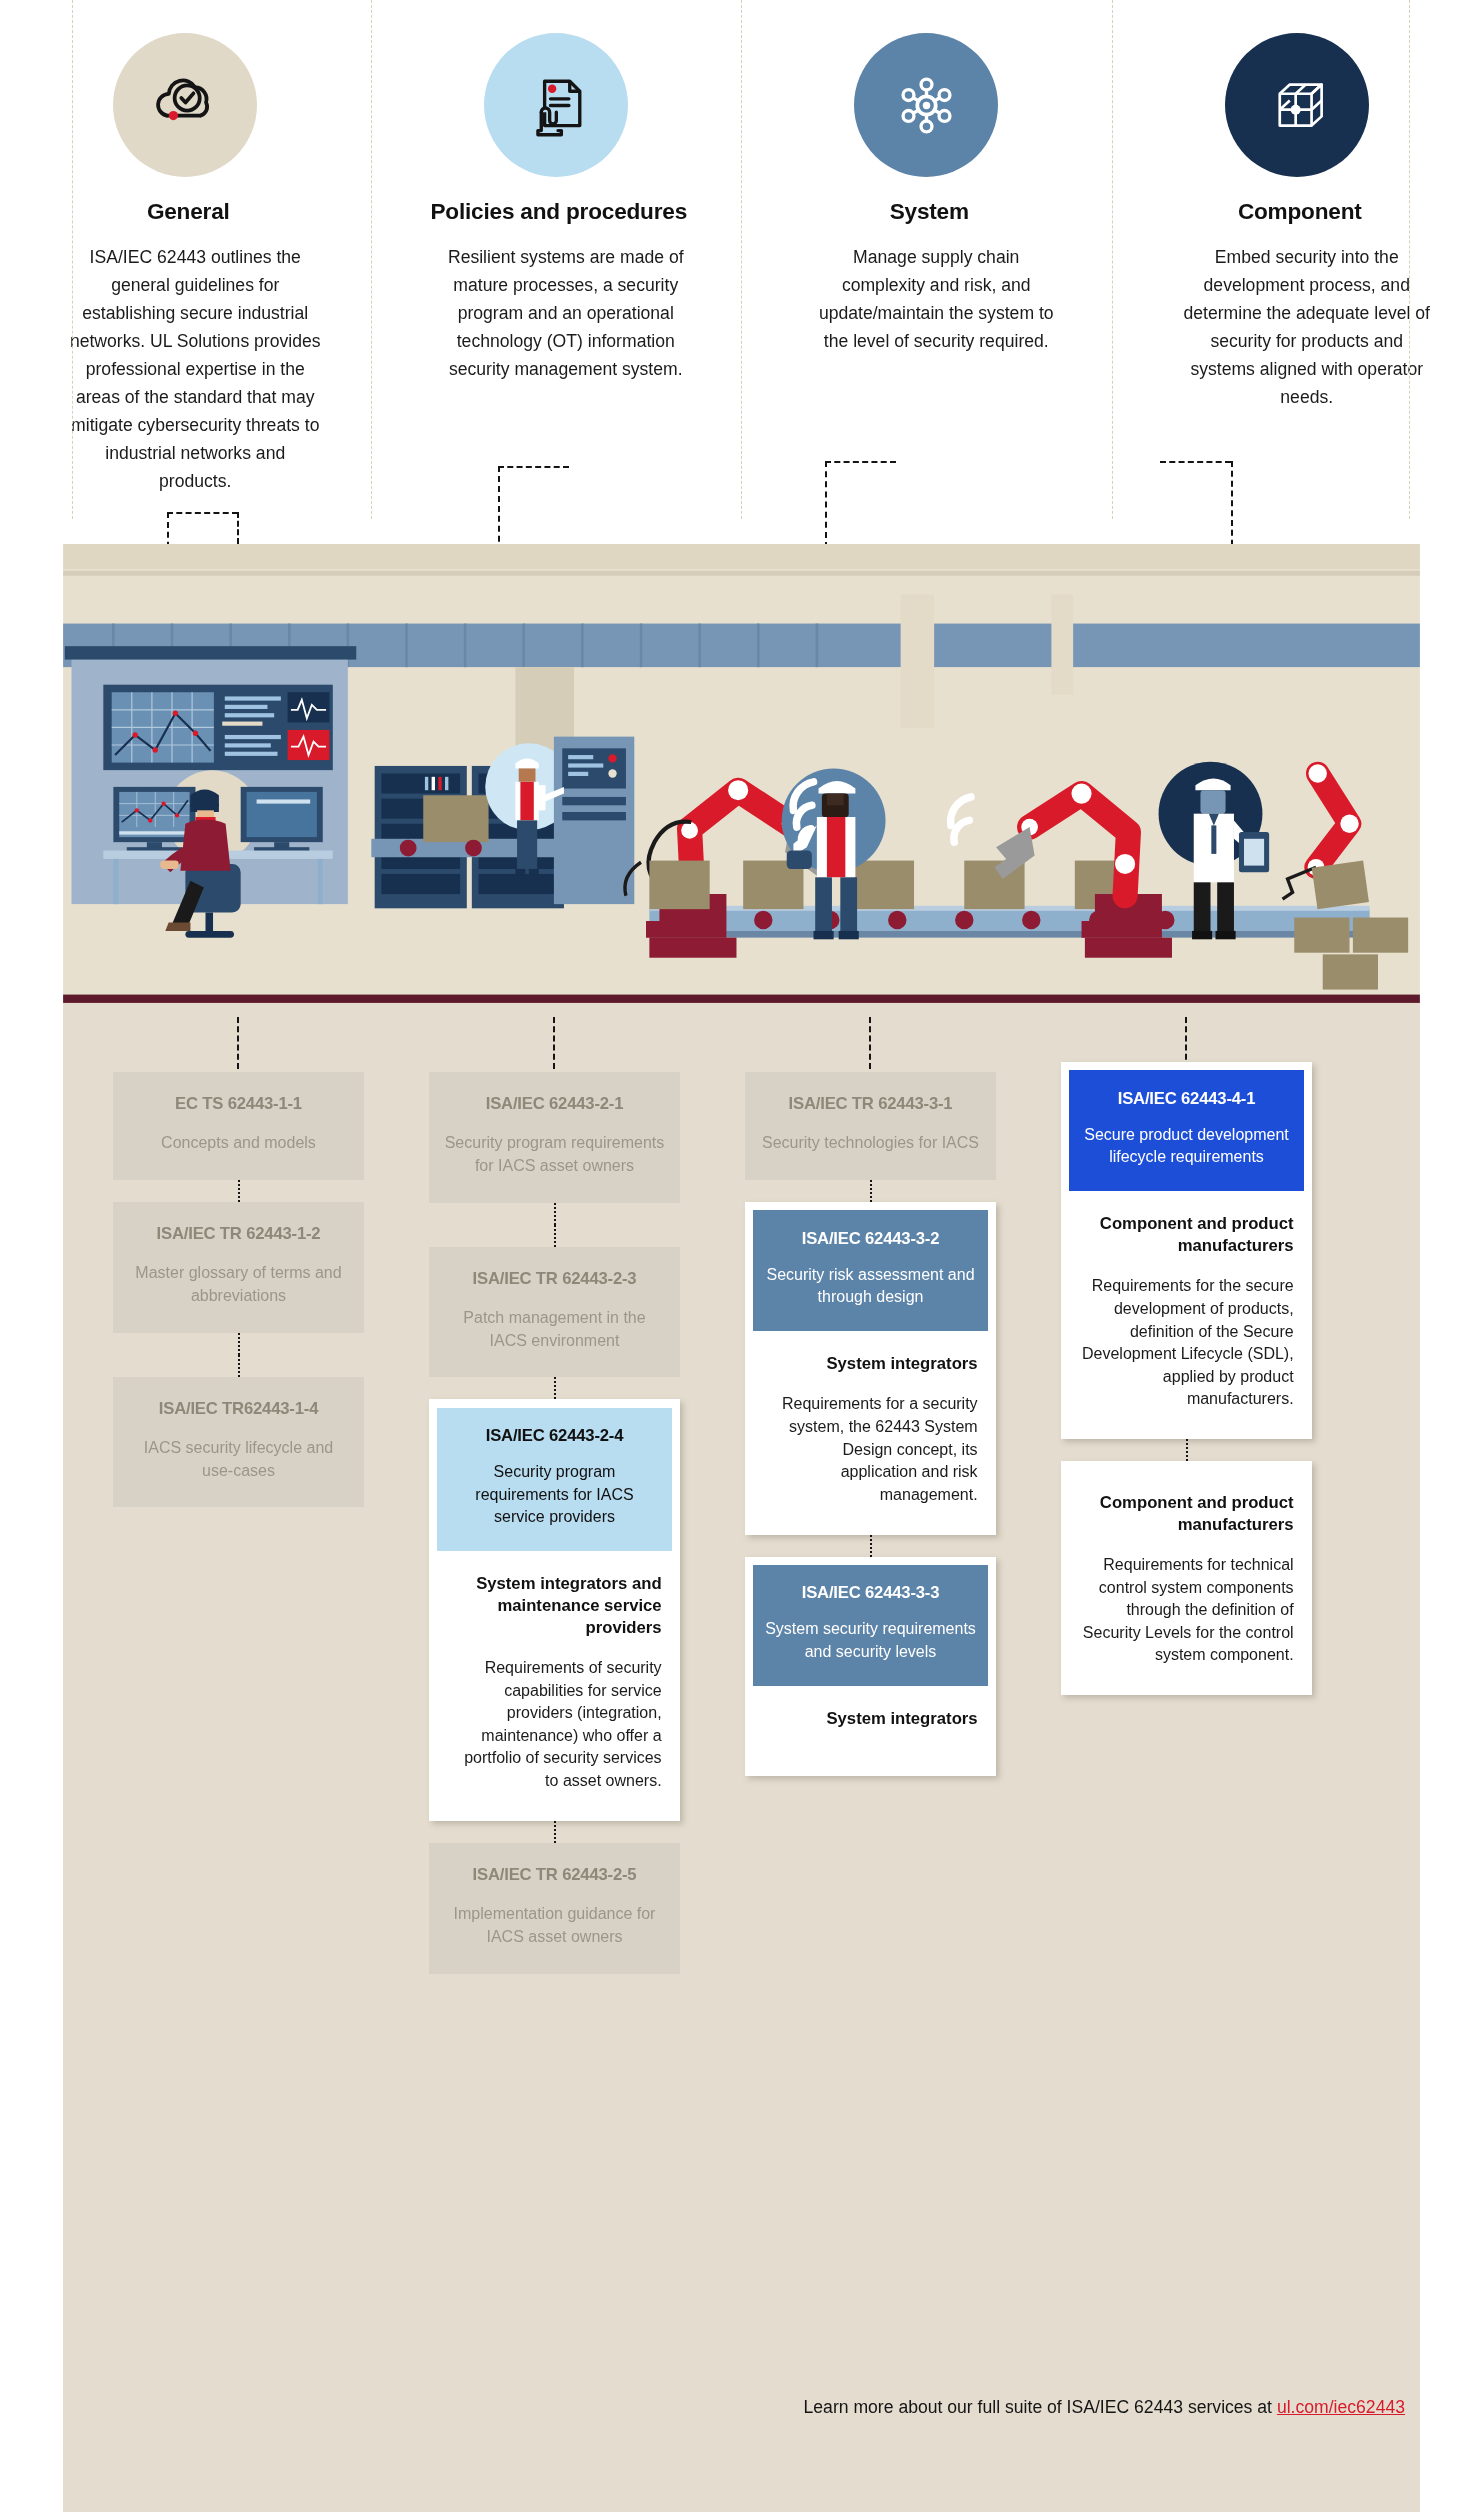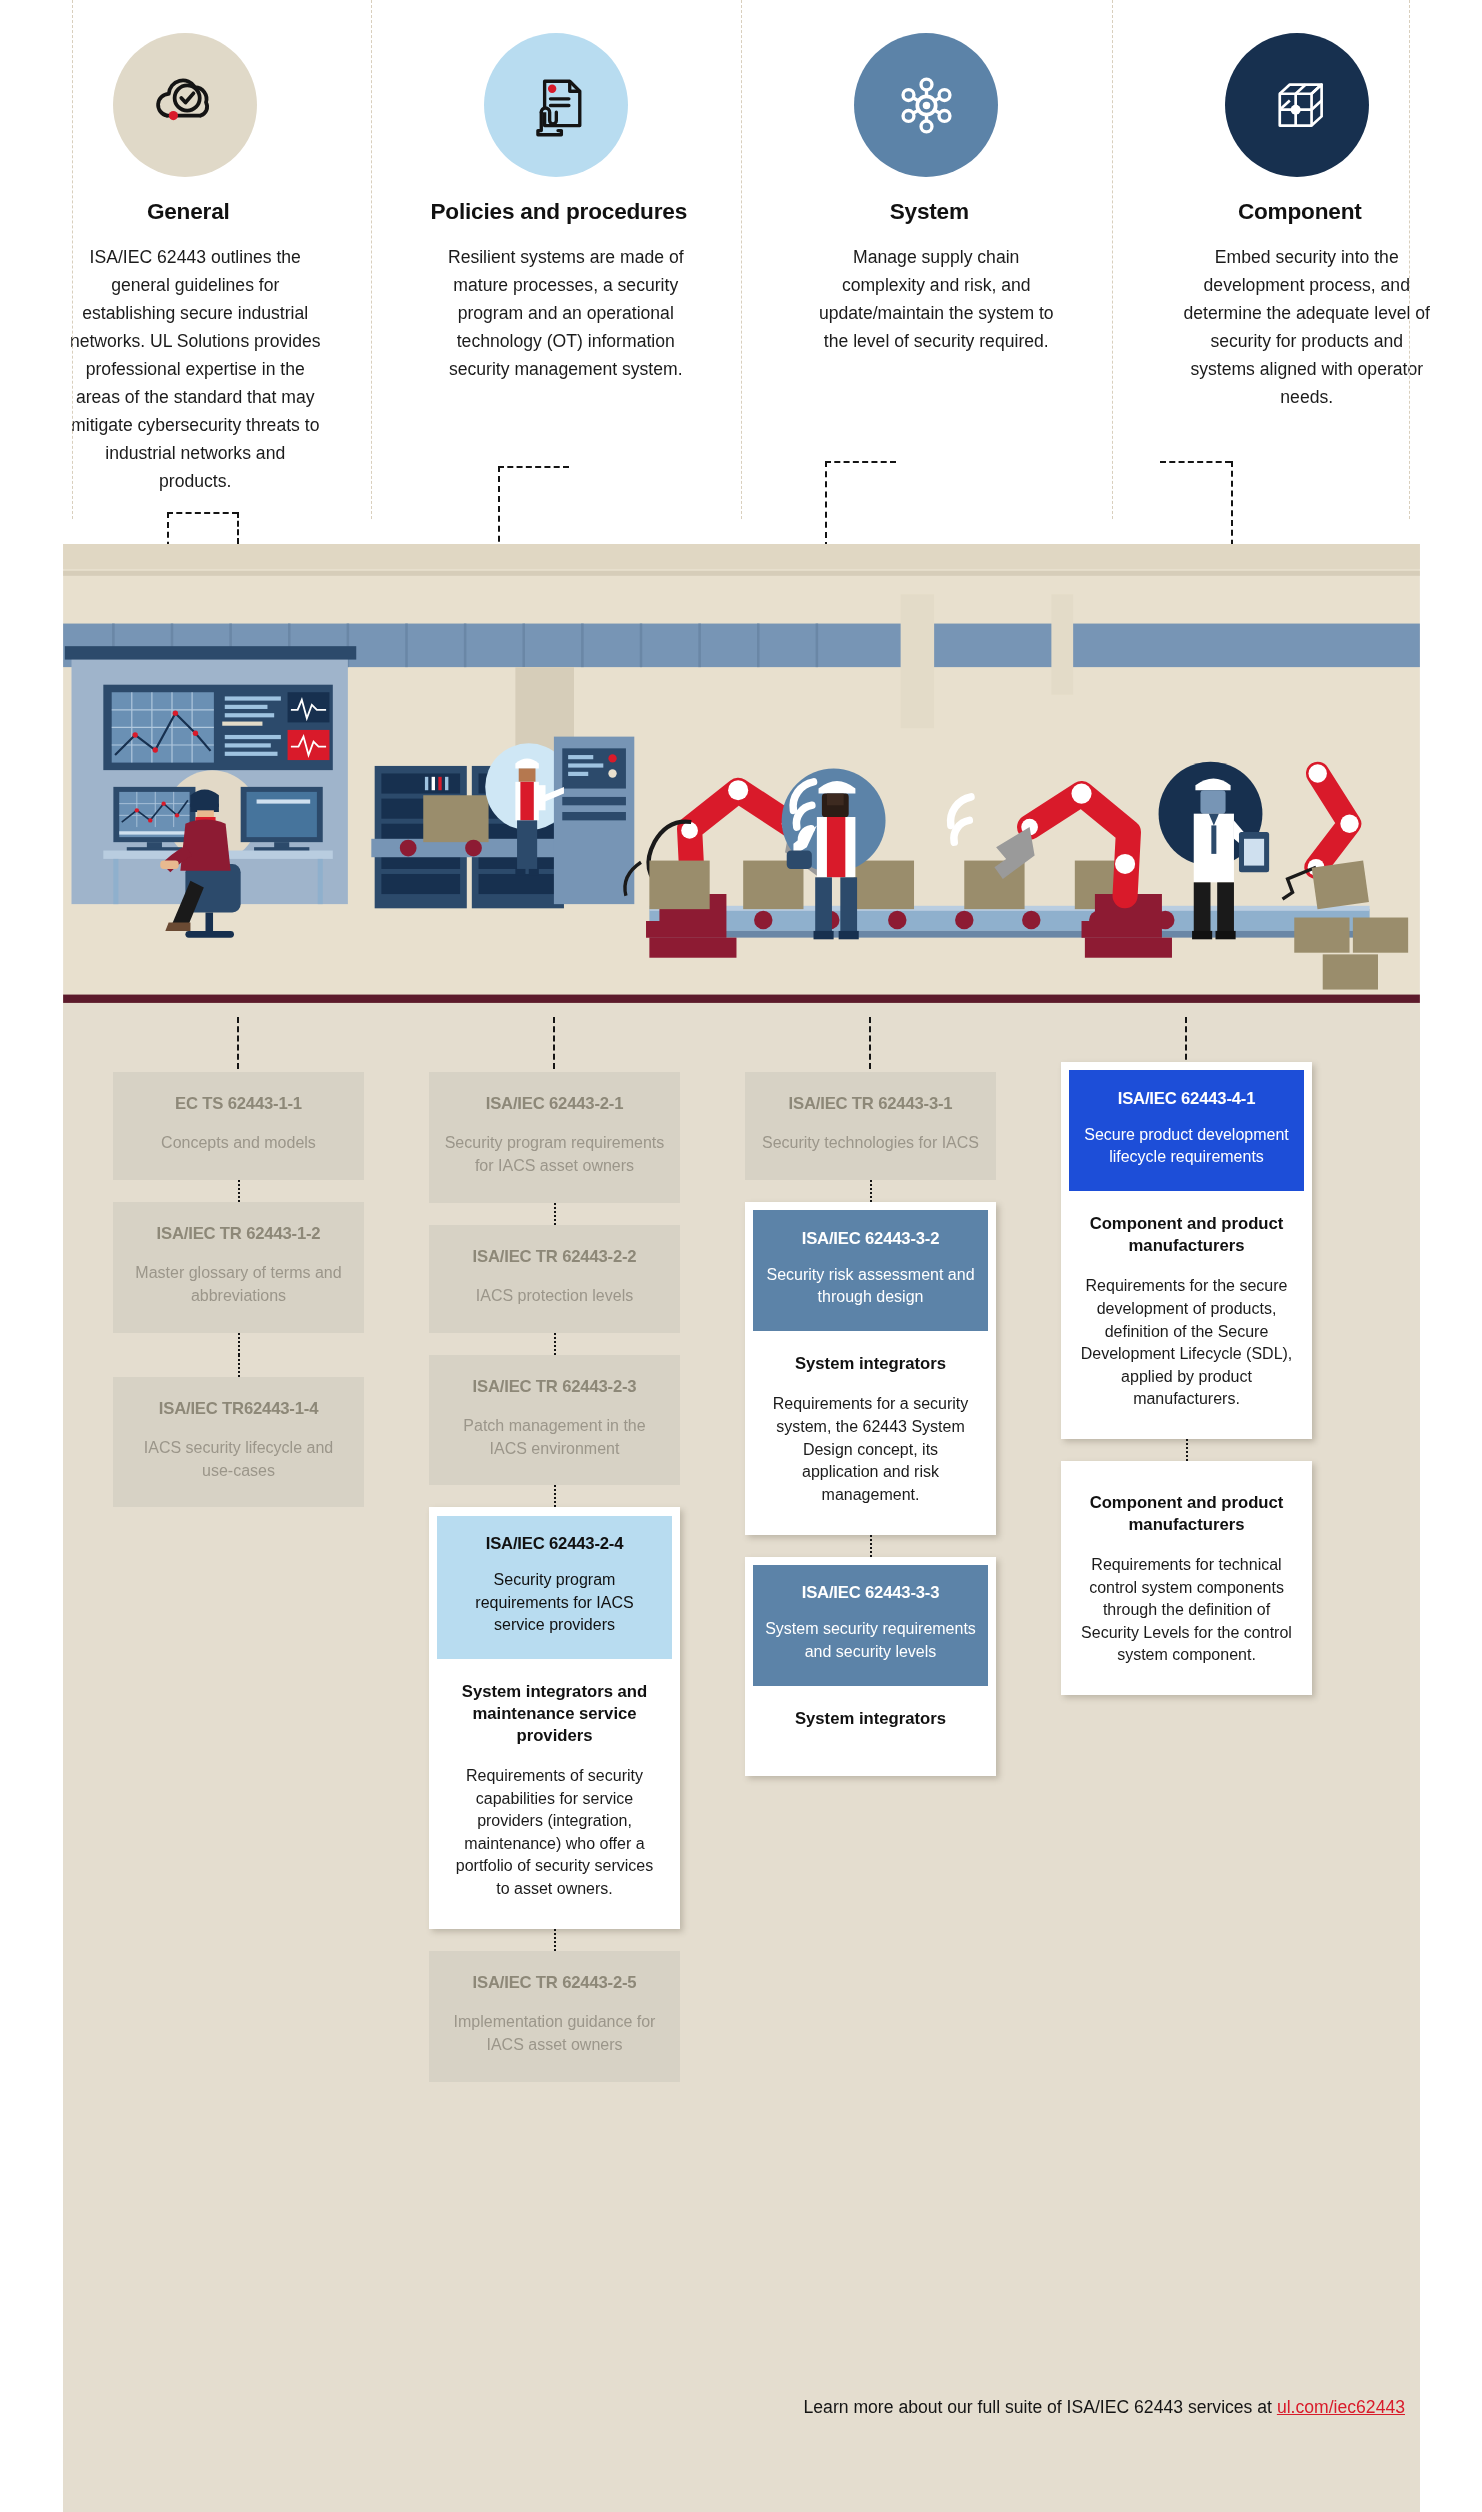--- a/index.html
+++ b/index.html
@@ -148,21 +148,21 @@
     font-weight: bold;
     margin-bottom: 15px;
     letter-spacing: -0.2px;
   }
   .card-hl .hl-head .std-desc {
     font-size: 16px;
     line-height: 22.6px;
   }
   .card-hl .hl-body {
     padding: 22px 10px 20px 10px;
-    text-align: center;
+    text-align: right;
   }
   .card-hl .hl-body .audience {
     font-size: 16.7px;
     font-weight: bold;
     color: #111111;
     line-height: 22px;
     margin-bottom: 18.4px;
   }
   .card-hl .hl-body .detail {
     font-size: 16px;
@@ -611,24 +611,20 @@
   </div>
 
   <div class="card-col c2" style="top:60px;">
     <div class="card-muted">
       <div class="std-id">ISA/IEC 62443-2-1</div>
       <div class="std-desc">Security program requirements for IACS asset owners</div>
     </div>
     <div class="stash" style="height:22px;">
         <div class="stack-dash"></div>
       </div>
-    <div class="card-muted">
-      <div class="std-id">ISA/IEC TR 62443-2-2</div>
-      <div class="std-desc">IACS protection levels</div>
-    </div>
     <div class="stash" style="height:22px;">
         <div class="stack-dash"></div>
       </div>
     <div class="card-muted">
       <div class="std-id">ISA/IEC TR 62443-2-3</div>
       <div class="std-desc">Patch management in the IACS environment</div>
     </div>
     <div class="stash" style="height:22px;">
         <div class="stack-dash"></div>
       </div>

